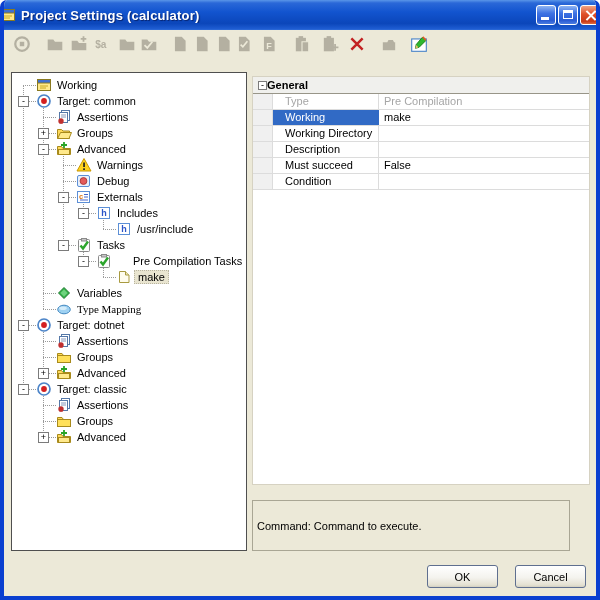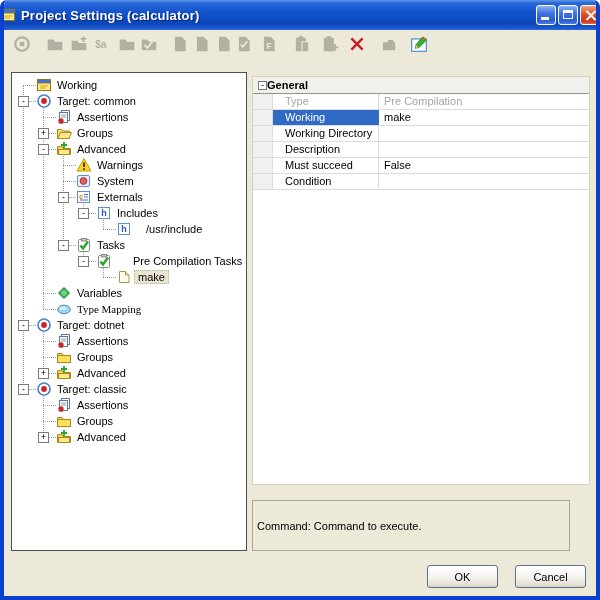--- a/index.html
+++ b/index.html
@@ -275,21 +275,21 @@
             <rect x="7.2" y="11.3" width="1.7" height="1.7" fill="#222"></rect>
           </svg></span>
         <span class="tlabel" style="left: 82px;">Warnings</span>
       </div>
       <div class="trow" style="top: 100px;">
         <span class="tstub" style="left: 51px;"></span>
         <span class="ticon" style="left: 64px;"><svg viewBox="0 0 16 16">
             <rect x="1.5" y="2.5" width="12" height="11" rx="1.5" fill="#e7f0fb" stroke="#5c8fd6"></rect>
             <circle cx="7.5" cy="8" r="3.4" fill="#e35b5b" stroke="#b23a3a"></circle>
           </svg></span>
-        <span class="tlabel" style="left: 82px;">System</span>
+        <span class="tlabel" style="left: 82px;">Debug</span>
       </div>
       <div class="trow" style="top: 116px;">
         <span class="tstub" style="left: 51px;"></span>
         <span class="texp" style="left: 46px;">-</span>
         <span class="ticon" style="left: 64px;"><svg viewBox="0 0 16 16">
             <rect x="1.5" y="2.5" width="12" height="11" fill="#fff" stroke="#5c8fd6"></rect>
             <text x="3" y="9.5" font-size="7.5" fill="#e07818" font-weight="bold" font-family="sans-serif">c</text>
             <line x1="8" y1="5.5" x2="12" y2="5.5" stroke="#4466cc"></line>
             <line x1="8" y1="8" x2="12" y2="8" stroke="#4466cc"></line>
             <line x1="4" y1="11" x2="12" y2="11" stroke="#4466cc"></line>
@@ -304,21 +304,21 @@
             <text x="5.2" y="11.2" font-size="9" fill="#2b55c8" font-weight="bold" font-family="sans-serif">h</text>
           </svg></span>
         <span class="tlabel" style="left: 102px;">Includes</span>
       </div>
       <div class="trow" style="top: 148px;">
         <span class="tstub" style="left: 91px;"></span>
         <span class="ticon" style="left: 104px;"><svg viewBox="0 0 16 16">
             <rect x="2.5" y="2.5" width="11" height="11" fill="#fff" stroke="#5c8fd6"></rect>
             <text x="5.2" y="11.2" font-size="9" fill="#2b55c8" font-weight="bold" font-family="sans-serif">h</text>
           </svg></span>
-        <span class="tlabel" style="left: 131px; text-align: center;">/usr/include</span>
+        <span class="tlabel" style="left: 122px; text-align: center;">/usr/include</span>
       </div>
       <div class="trow" style="top: 164px;">
         <span class="tstub" style="left: 51px;"></span>
         <span class="texp" style="left: 46px;">-</span>
         <span class="ticon" style="left: 64px;"><svg viewBox="0 0 16 16">
             <rect x="2.5" y="2.5" width="11" height="12" rx="1" fill="#fdfdfd" stroke="#8a8a8a"></rect>
             <rect x="5.5" y="1.5" width="5" height="2.5" fill="#c8c8c8" stroke="#8a8a8a"></rect>
             <path d="M4.5 8.5 L7 11.5 L12 4.5" fill="none" stroke="#2ca52c" stroke-width="2.4"></path>
           </svg></span>
         <span class="tlabel" style="left: 82px;">Tasks</span>

